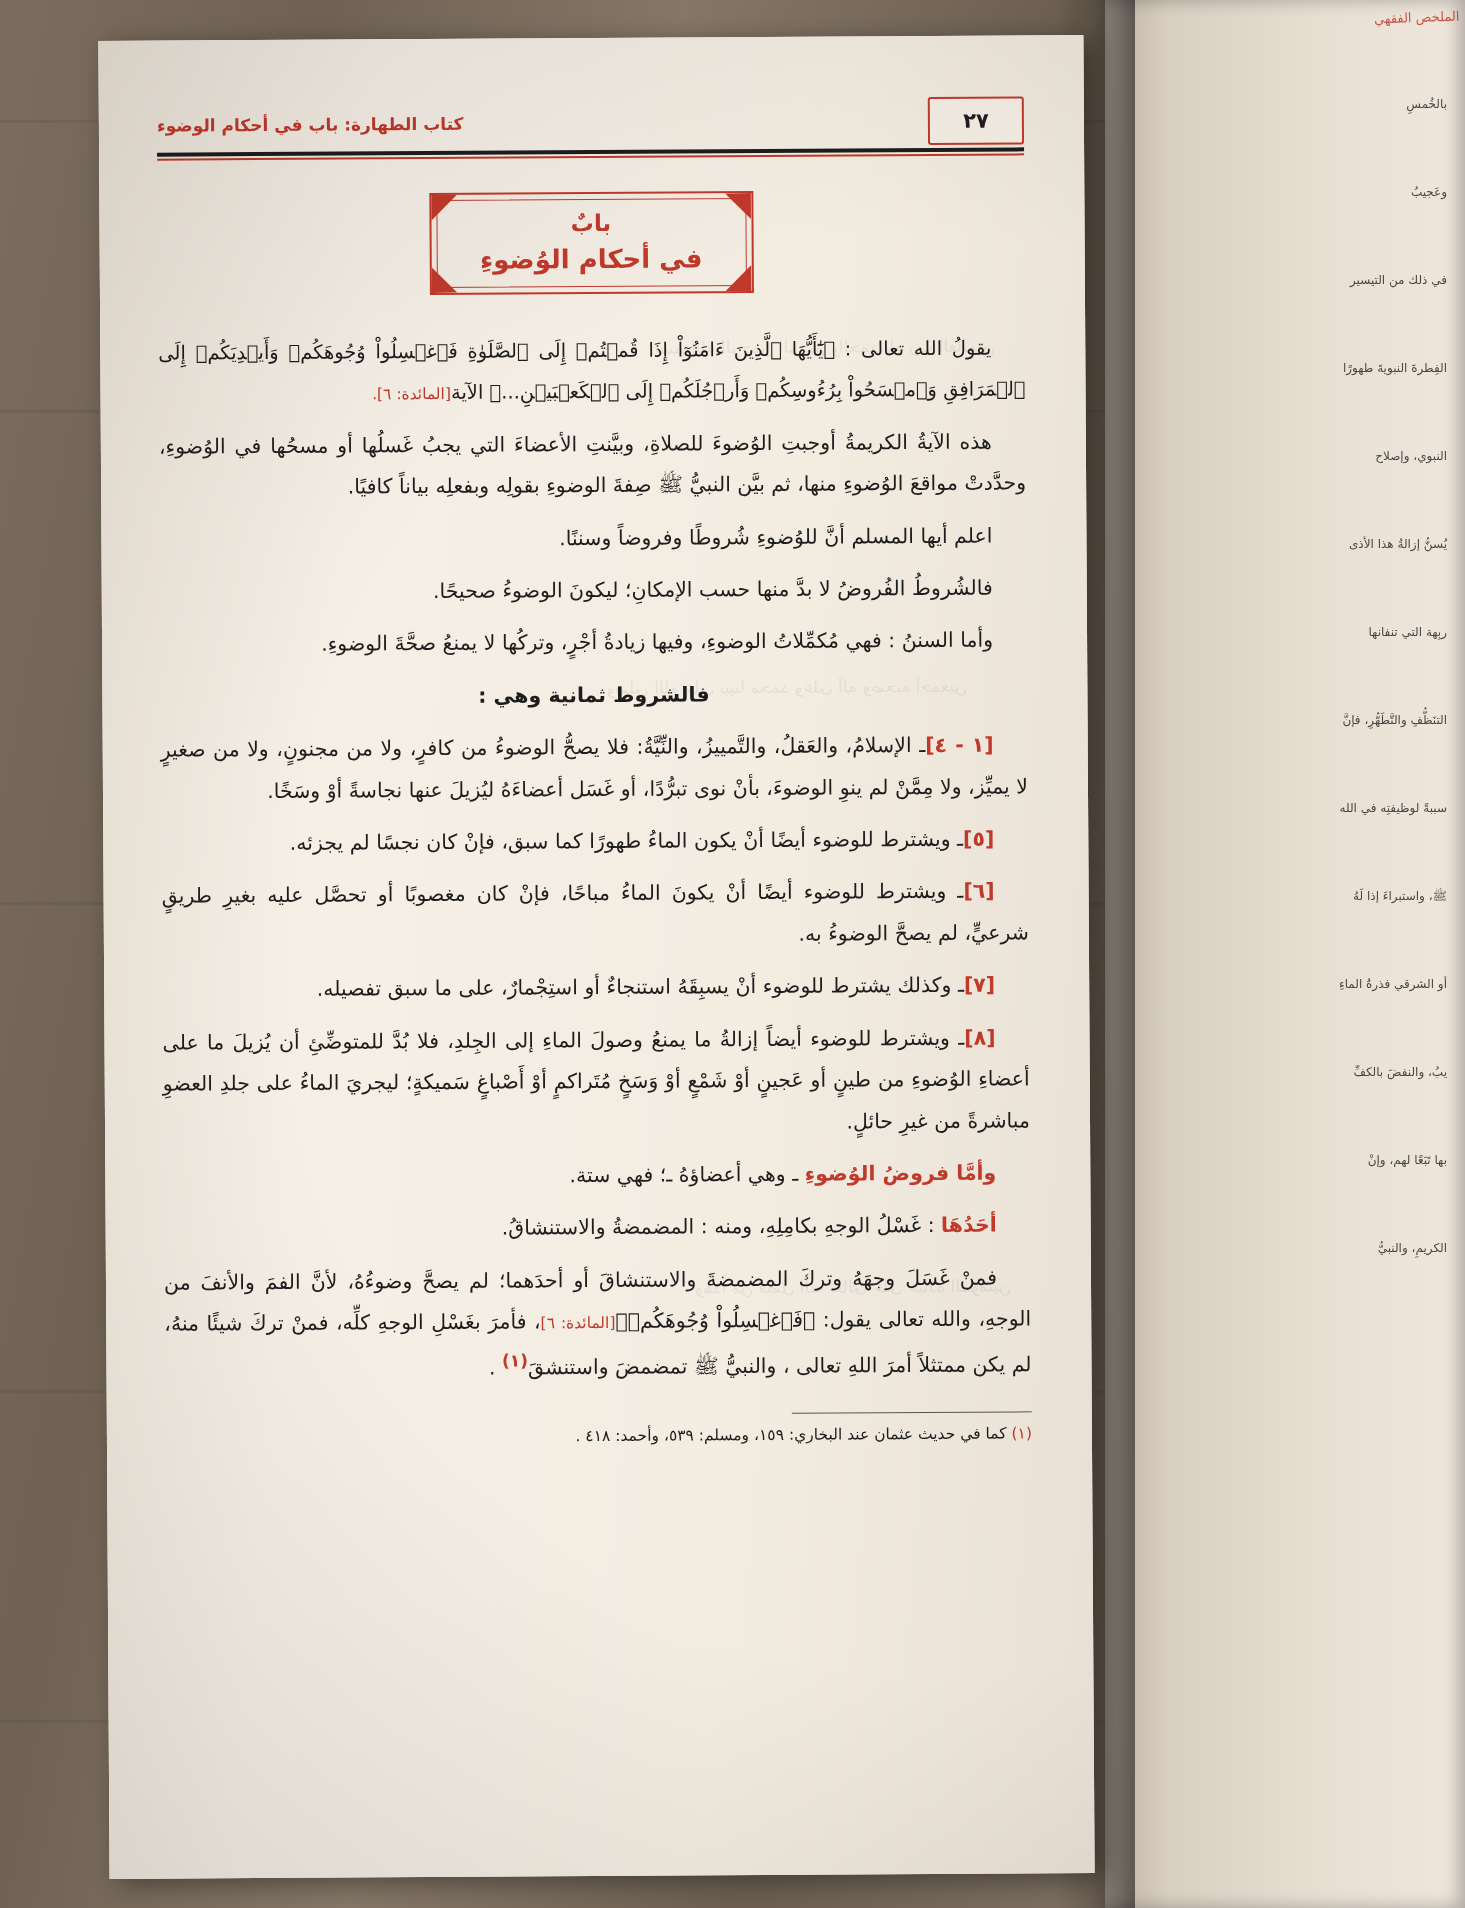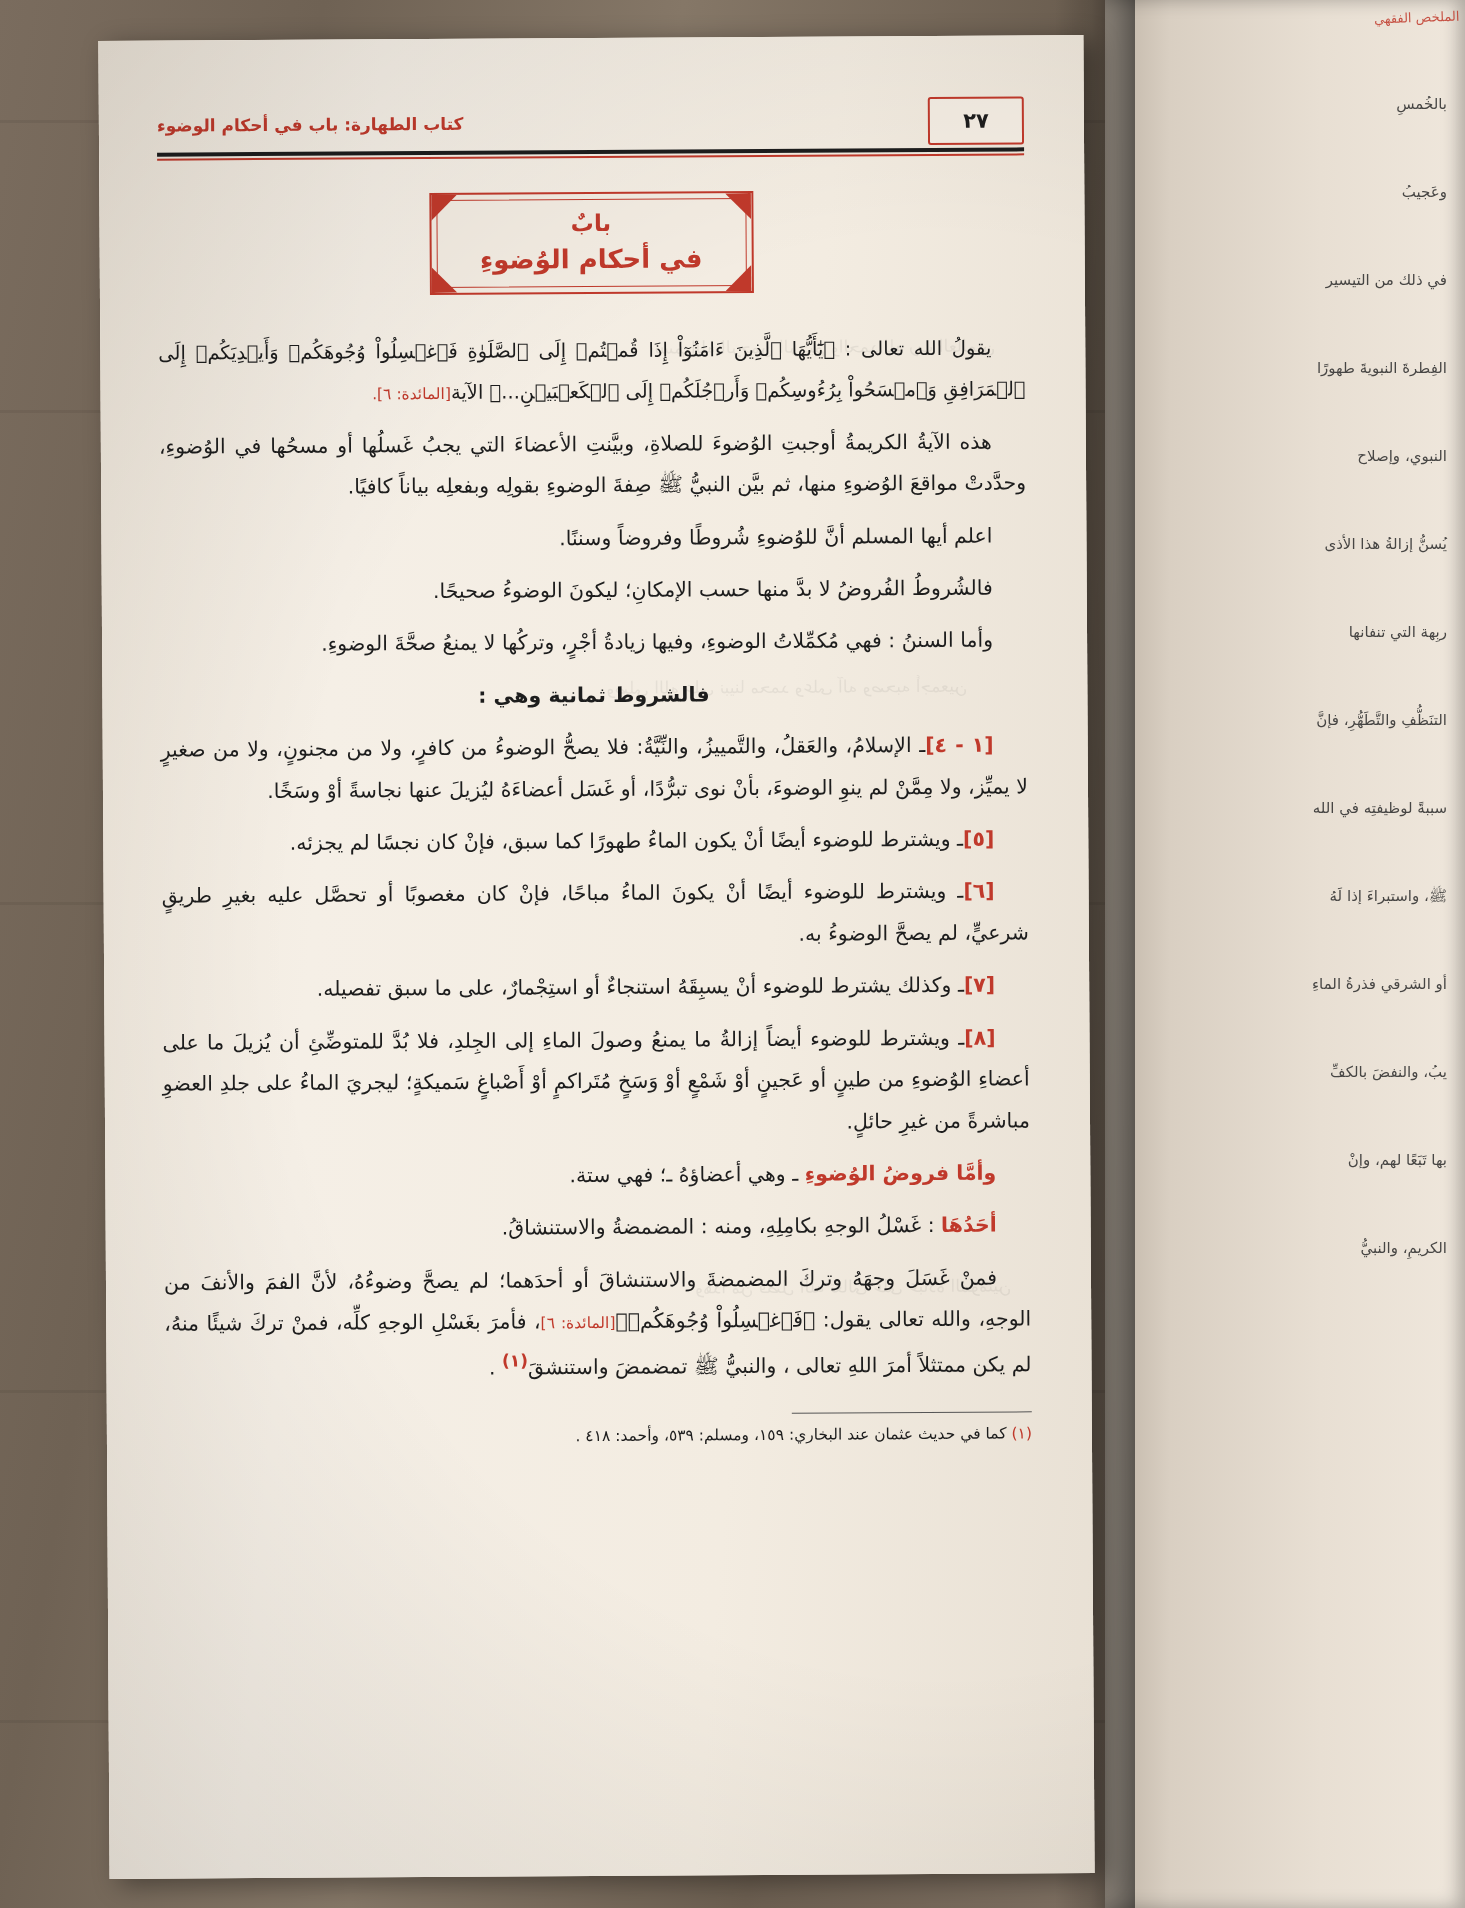--- a/index.html
+++ b/index.html
@@ -40,21 +40,21 @@
     background: linear-gradient(270deg, #efe7dc 0%, #e8dfd3 40%, #d9cfc2 82%, #bdb2a4 100%);
     box-shadow: -6px 0 18px rgba(0,0,0,0.28) inset;
   }
   #right-page .rp-text {
     position: absolute;
     right: 18px;
     top: 60px;
     width: 300px;
     text-align: right;
     font-family: "DejaVu Sans", sans-serif;
-    font-size: 15px;
+    font-size: 12px;
     line-height: 88px;
     color: #2b2b2b;
     opacity: 0.85;
     white-space: pre-line;
     direction: rtl;
   }
   #right-page .rp-head {
     position: absolute;
     right: 6px;
     top: 10px;

